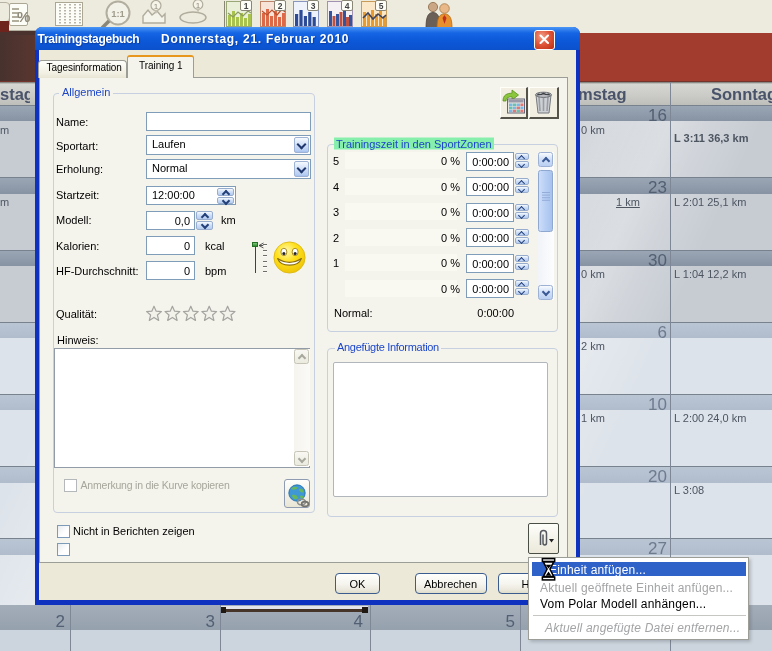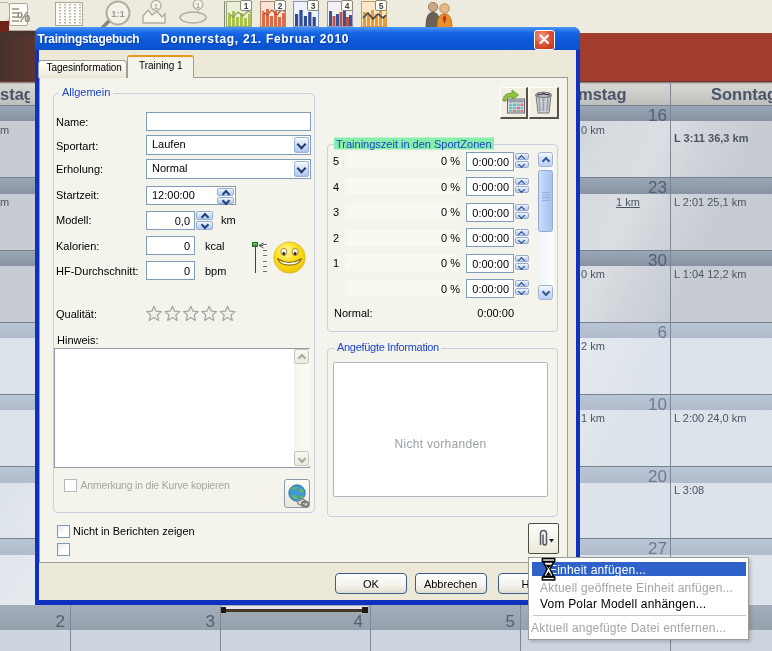--- a/index.html
+++ b/index.html
@@ -433,35 +433,34 @@
     <div class="a" style="left:1px;top:18.5px;width:15px;height:62px;background:linear-gradient(90deg,#cdddf8,#b7cff4 50%,#a8c2ee);border:1px solid #8fa8d0;border-radius:2.5px;box-sizing:border-box;"></div>
     <div class="a" style="left:4.5px;top:40px;width:8px;height:1.3px;background:#93acd8;box-shadow:0 2.6px 0 #93acd8,0 5.2px 0 #93acd8,0 7.8px 0 #93acd8;"></div>
   </div>
 
   <div class="lbl" style="left:334px;top:308px;">Normal:</div>
   <div class="lbl" style="left:444px;top:308px;width:70px;text-align:right;">0:00:00</div>
 
   <div class="a" style="left:327px;top:348px;width:231px;height:169px;border:1px solid #c6d0e0;border-radius:4px;box-sizing:border-box;"></div>
   <div class="lbl" style="left:335px;top:342px;background:#f5f4ec;padding:0 2px;color:#1c46c8;letter-spacing:-0.3px;">Angefügte Information</div>
   <div class="a" style="left:333px;top:362px;width:215px;height:135px;background:#fff;border:1px solid #b0b6bc;border-radius:2px;box-sizing:border-box;"></div>
-  <div class="a" style="left:333px;top:437px;width:215px;text-align:center;font:12px 'Liberation Sans',sans-serif;color:#9aa0a6;letter-spacing:.3px;">Nicht vorhanden</div>
 
   <div class="a" style="left:528px;top:523px;width:31px;height:31px;background:linear-gradient(180deg,#fdfdfa,#ece9da);border:1px solid #494f45;border-radius:2px;box-sizing:border-box;">
     <svg width="29" height="29" viewBox="0 0 29 29" style="position:absolute;left:0;top:0;">
       <path d="M11.5,21 L11.5,9.5 C11.5,5.5 17.5,5.5 17.5,9.5 L17.5,19 C17.5,21.5 14,21.5 14,19 L14,10.5" fill="none" stroke="#55595f" stroke-width="1.5"></path>
       <path d="M20,15 l5,0 -2.5,3.5 Z" fill="#222"></path>
     </svg>
   </div>
 
-  <div class="btn" style="left:335px;top:572.5px;width:72px;">OK</div>
+  <div class="btn" style="left:335px;top:572.5px;width:45px;">OK</div>
   <div class="btn" style="left:414.5px;top:572.5px;width:72px;">Abbrechen</div>
   <div class="btn" style="left:497.5px;top:572.5px;width:70px;">Hilfe</div>
 </div>
 
 <div id="menu" class="a" style="left:528px;top:557px;width:221px;height:83px;background:#fff;border:1px solid #9d9d98;box-sizing:border-box;box-shadow:2px 2px 3px rgba(80,80,90,.28);">
   <div class="a" style="left:3px;top:3.5px;width:214px;height:14.5px;background:#2e62c8;"></div>
   <div class="mi" style="left:20px;top:4.5px;color:#fff;">Einheit anfügen...</div>
   <div class="mi" style="left:11px;top:39px;color:#000;">Vom Polar Modell anhängen...</div>
   <div class="mi" style="left:11px;top:22.5px;color:#a3a4a6;">Aktuell geöffnete Einheit anfügen...</div>
   <div class="a" style="left:4px;top:56.5px;width:213px;height:1px;background:#c6c6c2;"></div>
-  <div class="mi" style="left:2px;top:63px;color:#a3a4a6;">Aktuell angefügte Datei entfernen...</div>
+  <div class="mi" style="left:16px;top:63px;color:#a3a4a6;font-style:italic;">Aktuell angefügte Datei entfernen...</div>
 </div>
 </div>
 
 </body></html>

